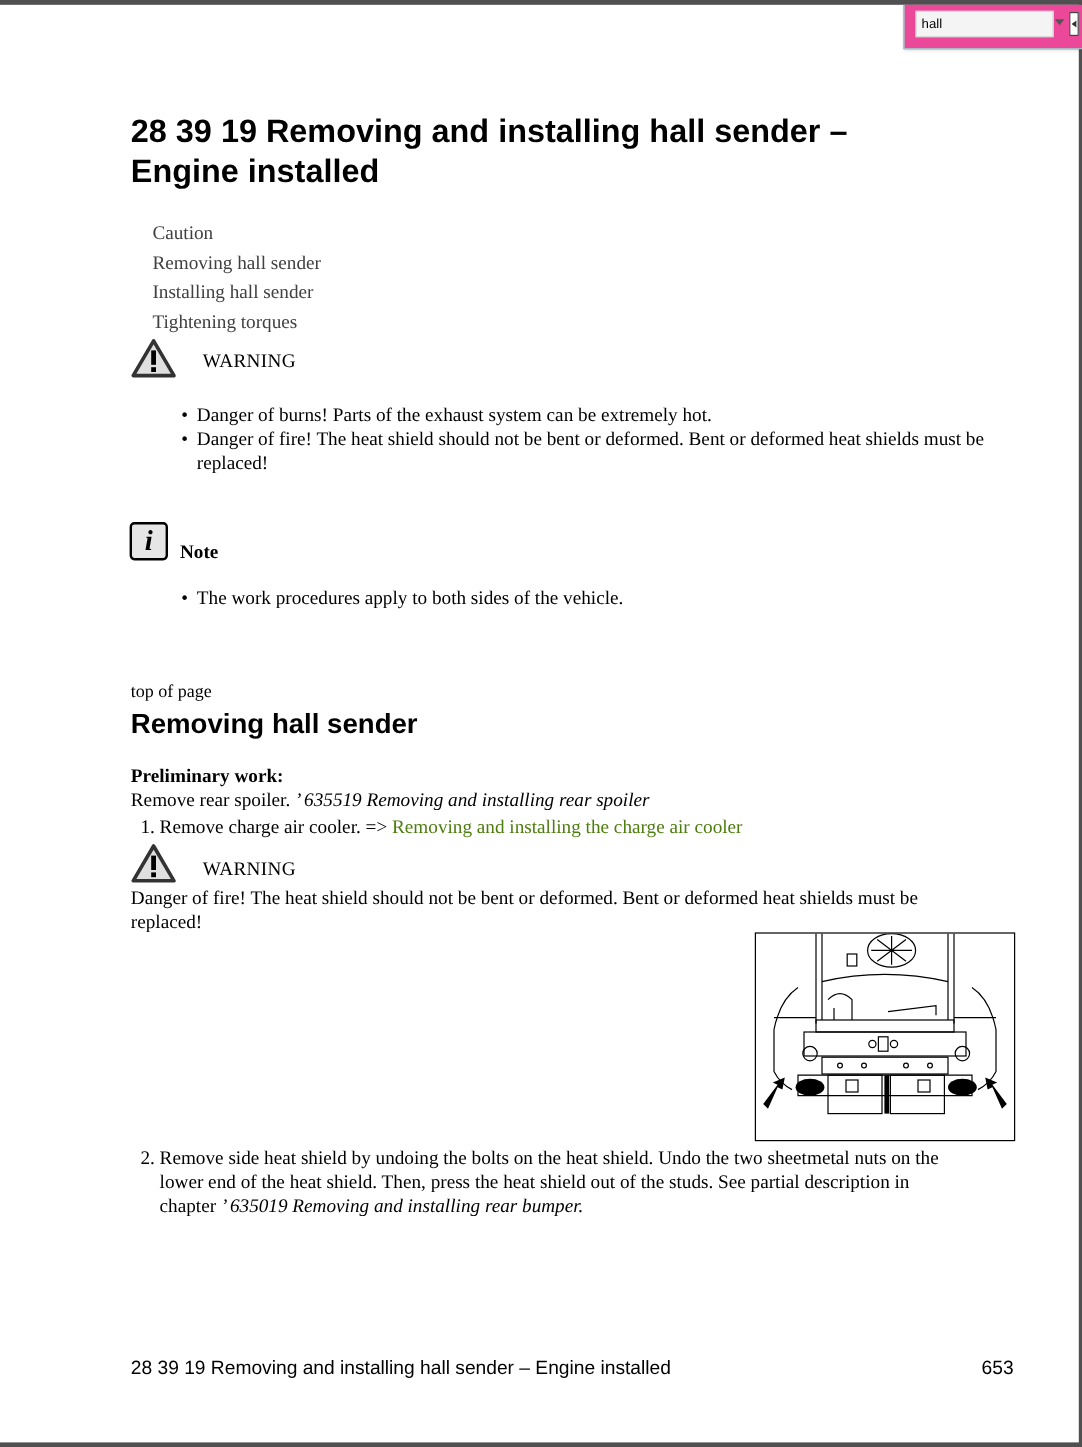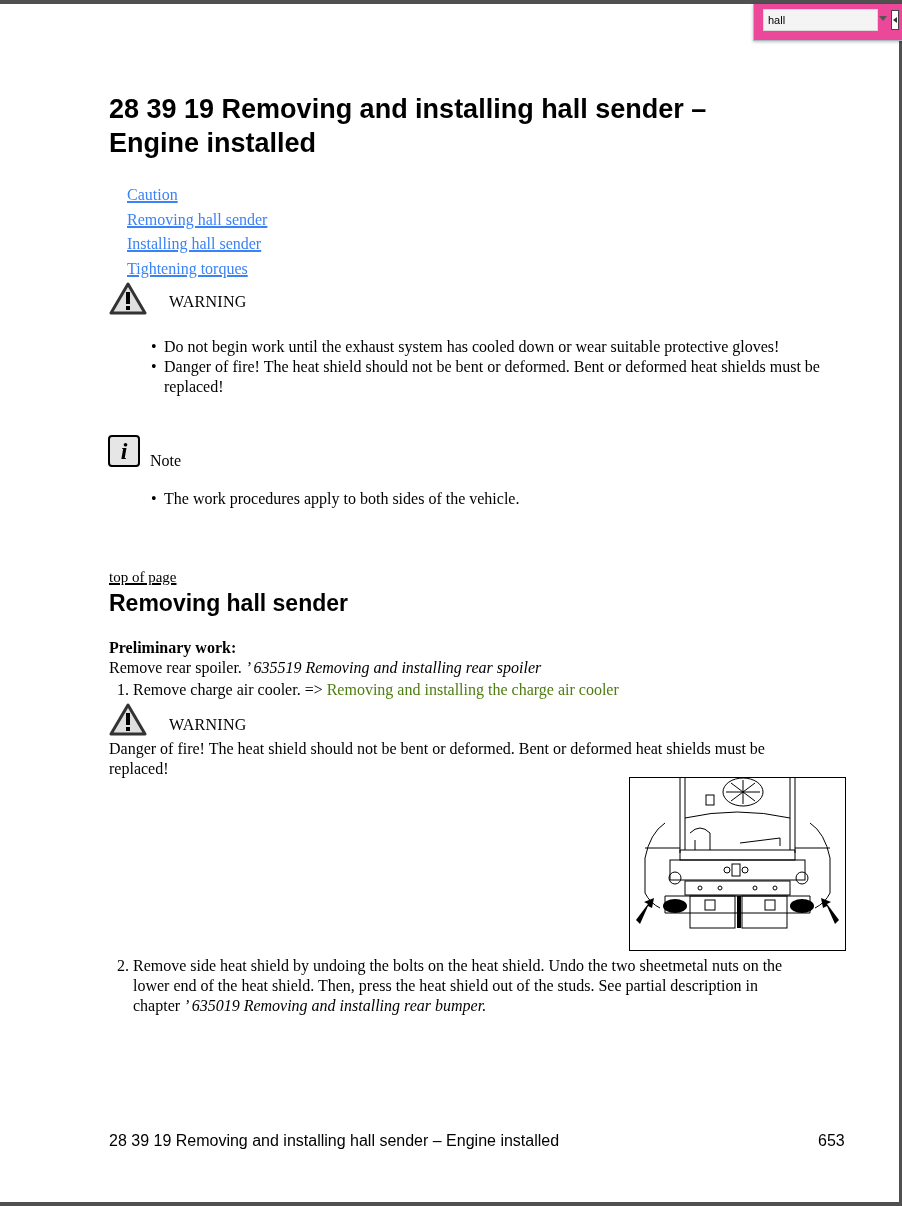--- a/index.html
+++ b/index.html
@@ -33,38 +33,38 @@
   .find-toggle::after {
     content: ""; position: absolute; left: 1px; top: 6px; width: 0; height: 0;
     border-top: 3px solid transparent; border-bottom: 3px solid transparent; border-right: 4px solid #333;
   }
 
   .page-title {
     position: absolute; left: 109px; top: 92px; width: 680px; margin: 0;
     font-family: "Liberation Sans", sans-serif; font-weight: bold; font-size: 27px; line-height: 34px;
   }
   .toc { position: absolute; left: 127px; top: 183px; font-size: 16px; line-height: 24.5px; }
-  .toc a { display: block; color: #3b82f6; text-decoration: underline; text-decoration-thickness: 2px; }
+  .toc a { display: block; color: #404040; text-decoration-thickness: 2px; }
 
   .warn-icon { position: absolute; width: 38px; height: 34px; }
   .warn-label { position: absolute; font-size: 16px; letter-spacing: 0.3px; }
 
   ul.bullets { position: absolute; margin: 0; padding: 0; list-style: none; font-size: 16px; line-height: 20px; }
   ul.bullets li { position: relative; padding-left: 13px; }
   ul.bullets li::before { content: "\2022"; position: absolute; left: 0; top: 0; }
 
   .info-icon {
     position: absolute; left: 108px; top: 435px; width: 32px; height: 32px; box-sizing: border-box;
     border: 2px solid #000; border-radius: 4px; background: #e6e6e6;
     font-family: "Liberation Serif", serif; font-style: italic; font-weight: bold; font-size: 24px;
     line-height: 28px; text-align: center;
   }
-  .note-label { position: absolute; left: 150px; top: 452px; font-size: 16px; font-weight: normal; }
+  .note-label { position: absolute; left: 150px; top: 452px; font-size: 16px; font-weight: bold; }
 
-  .top-link { position: absolute; left: 109px; top: 569px; font-size: 15px; color: #000; text-decoration: underline; text-decoration-thickness: 2px; }
+  .top-link { position: absolute; left: 109px; top: 569px; font-size: 15px; color: #000; text-decoration-thickness: 2px; }
   .section-title {
     position: absolute; left: 109px; top: 588px; margin: 0;
     font-family: "Liberation Sans", sans-serif; font-weight: bold; font-size: 23px; line-height: 30px;
   }
   .body-text { position: absolute; font-size: 16px; line-height: 20px; }
   .body-text i { font-style: italic; }
   .step-link { color: #4d7c0f; text-decoration-thickness: 2px; }
 
   .figure {
     position: absolute; left: 629px; top: 777px; width: 217px; height: 174px; box-sizing: border-box;
@@ -97,21 +97,21 @@
 </nav>
 
 <svg class="warn-icon" style="left:109px; top:282px;" viewBox="0 0 38 34">
   <polygon points="19,2 36,31 2,31" fill="#e0e0e0" stroke="#333" stroke-width="3" stroke-linejoin="round"></polygon>
   <rect x="17" y="10" width="4" height="12" fill="#000"></rect>
   <rect x="17" y="24" width="4" height="4" fill="#000"></rect>
 </svg>
 <span class="warn-label" style="left:169px; top:293px;">WARNING</span>
 
 <ul class="bullets" style="left:151px; top:337px; width:690px;">
-  <li>Do not begin work until the exhaust system has cooled down or wear suitable protective gloves!</li>
+  <li>Danger of burns! Parts of the exhaust system can be extremely hot.</li>
   <li>Danger of fire! The heat shield should not be bent or deformed. Bent or deformed heat shields must be replaced!</li>
 </ul>
 
 <div class="info-icon">i</div>
 <span class="note-label">Note</span>
 
 <ul class="bullets" style="left:151px; top:489px; width:600px;">
   <li>The work procedures apply to both sides of the vehicle.</li>
 </ul>
 

